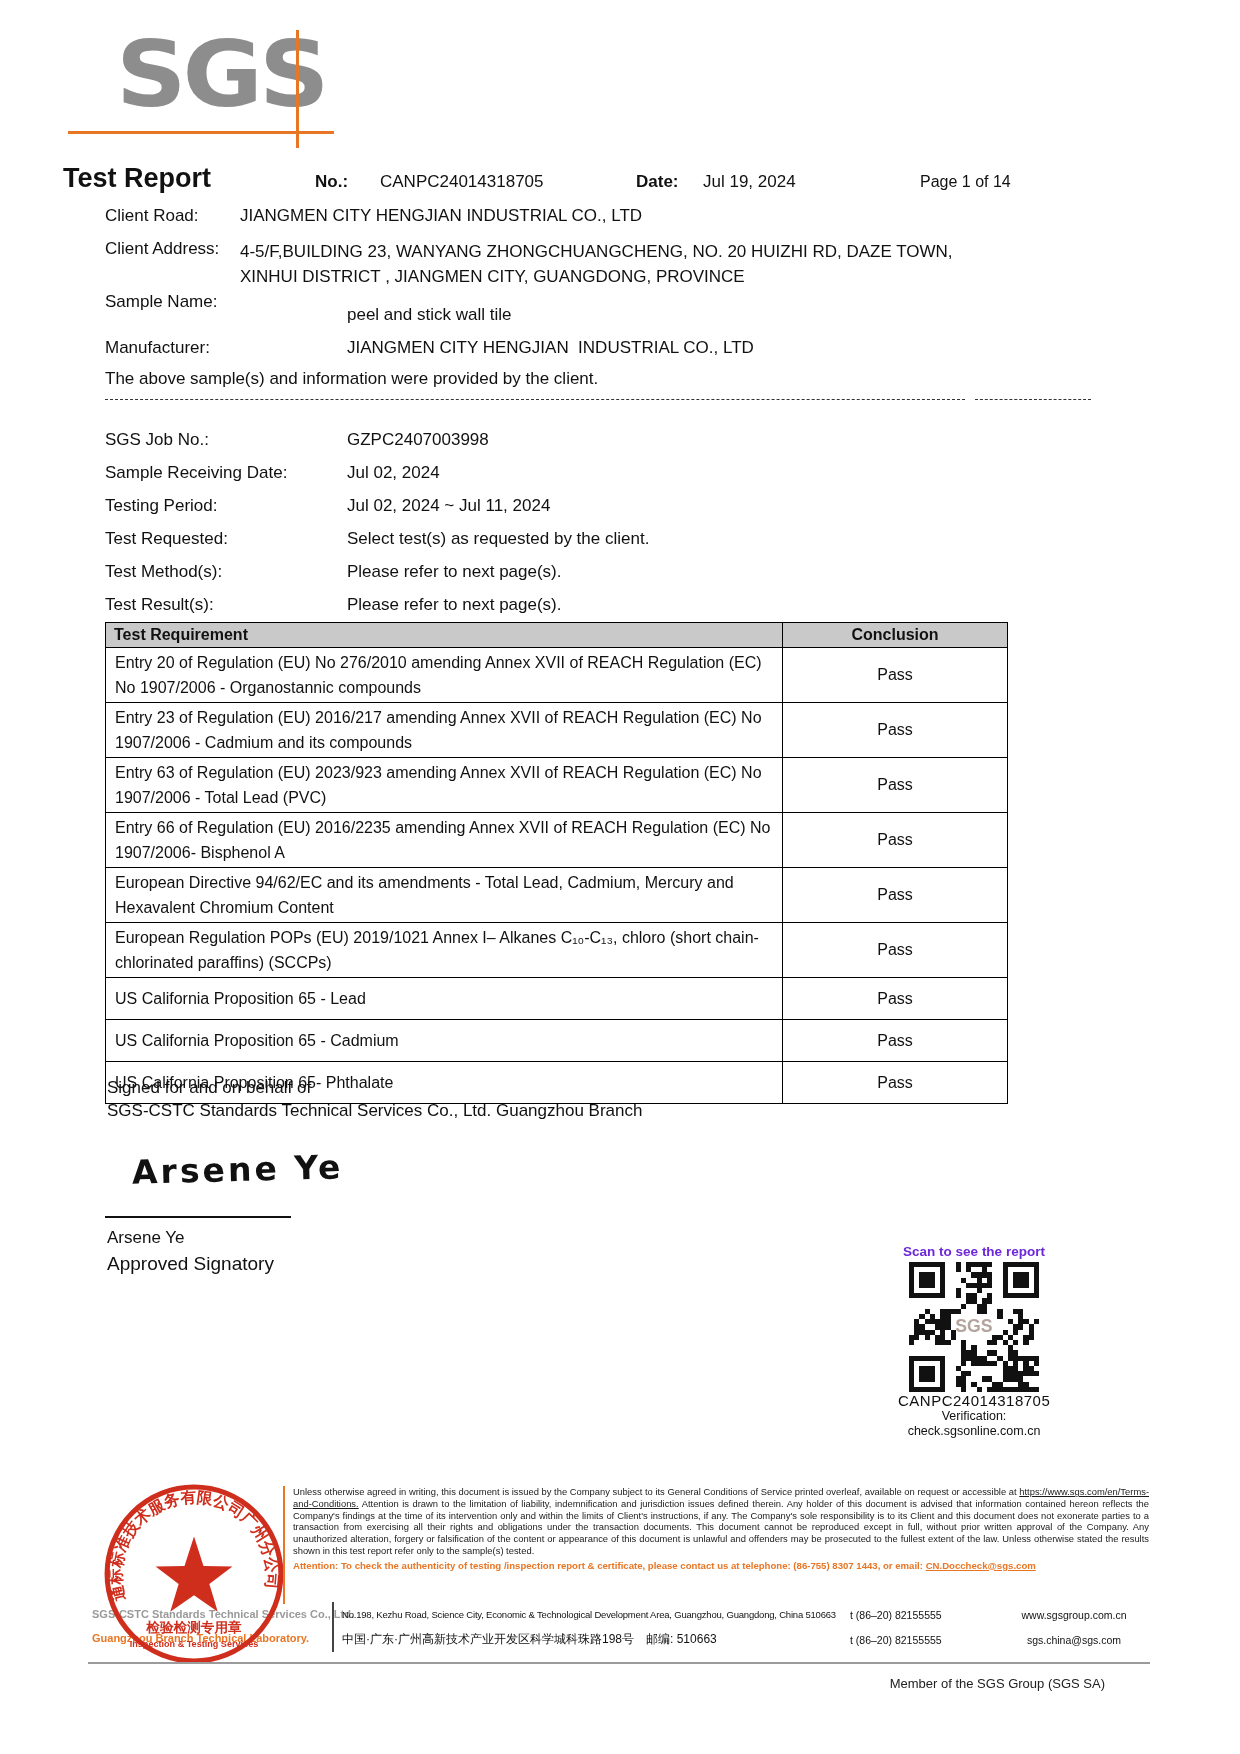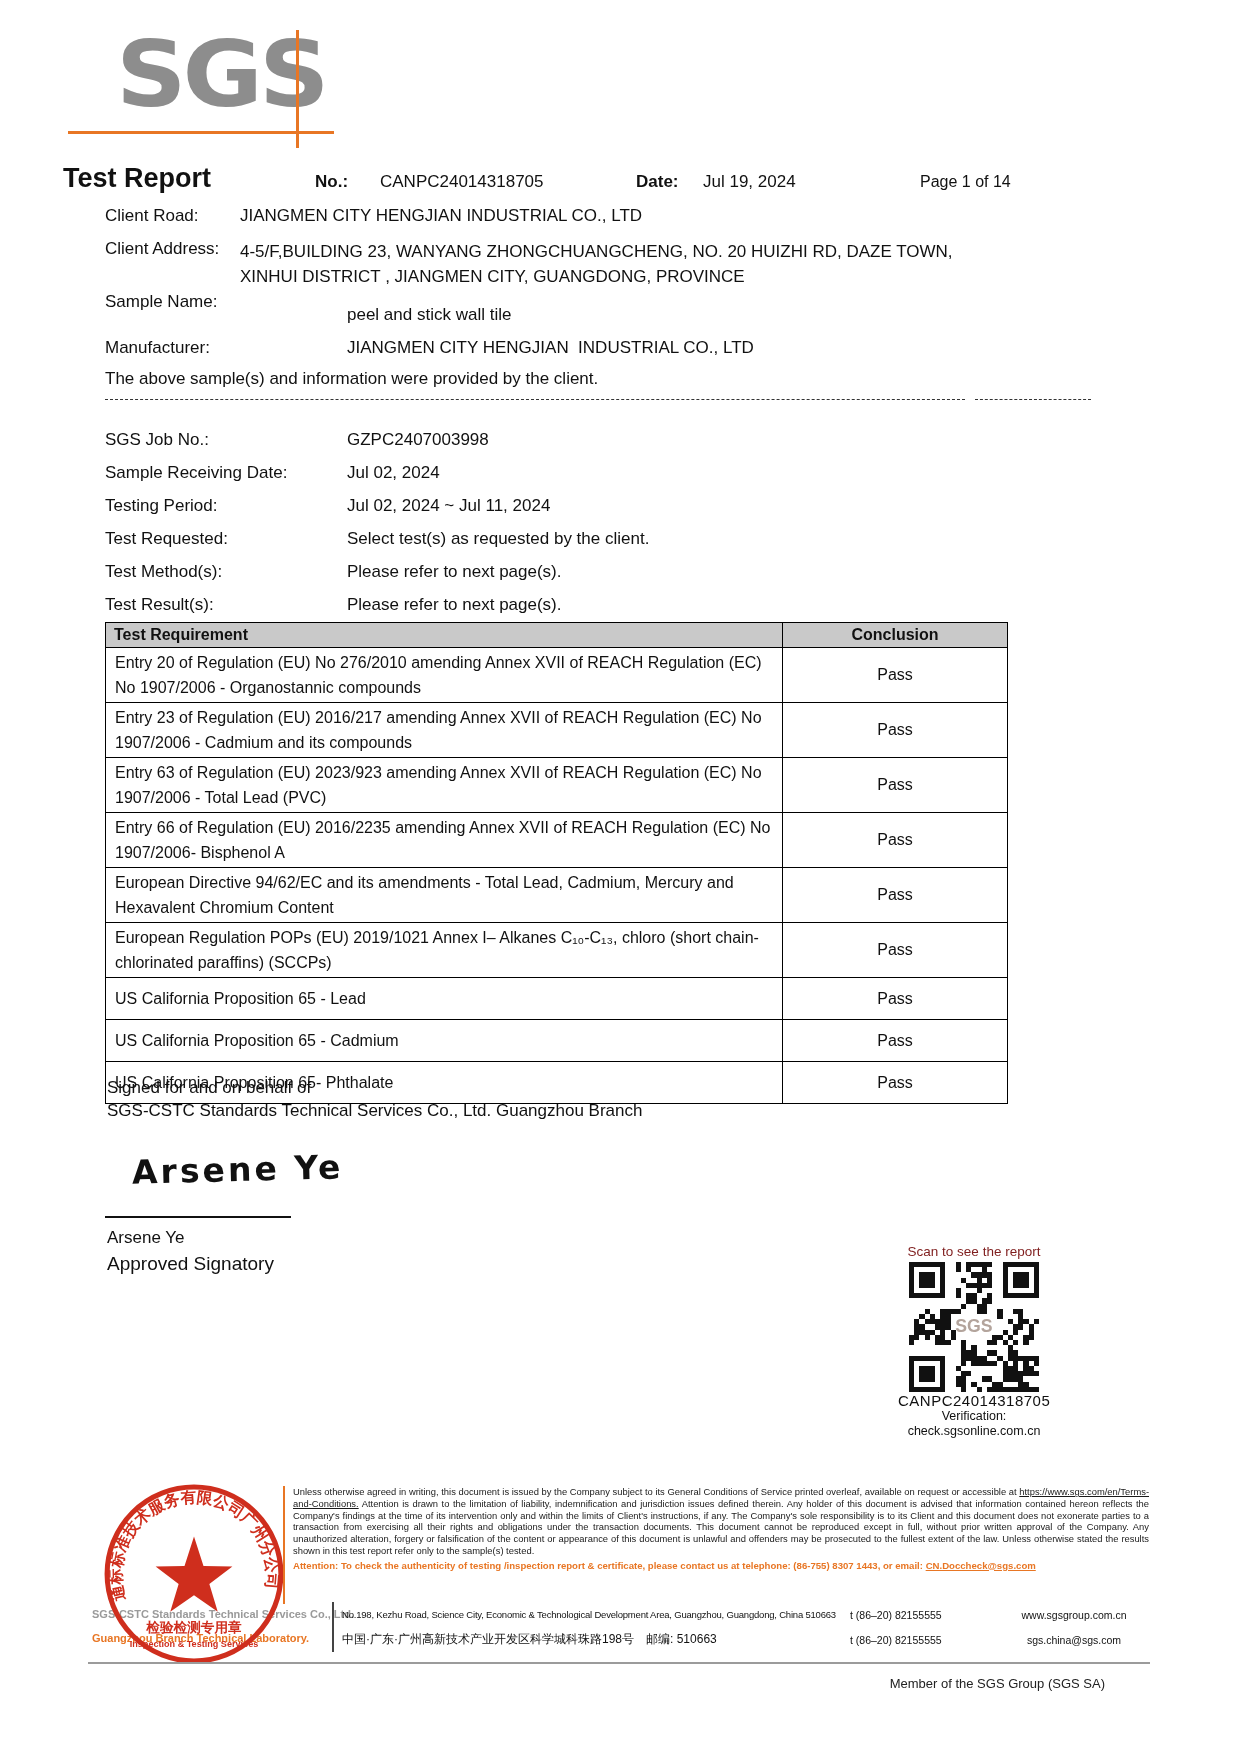--- a/index.html
+++ b/index.html
@@ -59,21 +59,21 @@
   .signed1 { left:107px; top:1078px; font-size:17px; }
   .signed2 { left:107px; top:1101px; font-size:17px; }
   .signature-script { left:132px; top:1150px; font-size:33px; font-weight:800;
     font-family:"DejaVu Sans",sans-serif; letter-spacing:3px; transform:rotate(-1.5deg); }
   .sig-line { left:105px; top:1216px; width:186px; height:2.4px; background:#111; }
   .sig-name { left:107px; top:1228px; font-size:17px; }
   .sig-title { left:107px; top:1253px; font-size:19px; }
 
   
   .qr-block { left:898px; top:1244px; width:152px; text-align:center; }
-  .qr-caption { font-size:13.5px; color:#7f1d1d; }
+  .qr-caption { font-size:13.5px; color:#6d28d9;font-weight:bold; }
   .qr-svg { width:130px; height:130px; margin:3px auto 0 auto; display:block; }
   .qr-code-text { font-size:15px; letter-spacing:.5px; }
   .qr-verif { font-size:12.5px; line-height:15px; }
 
   
   .legal-sep { left:283px; top:1486px; width:2px; height:118px; background:#e87624; }
   .legal-block { left:293px; top:1486px; width:856px; }
   .legal-text { font-size:9.4px; line-height:11.8px; text-align:justify; color:#1a1a1a; }
   .legal-text .lnk { text-decoration:underline; }
   .attention { margin-top:3px; font-size:9.6px; line-height:12.2px;

